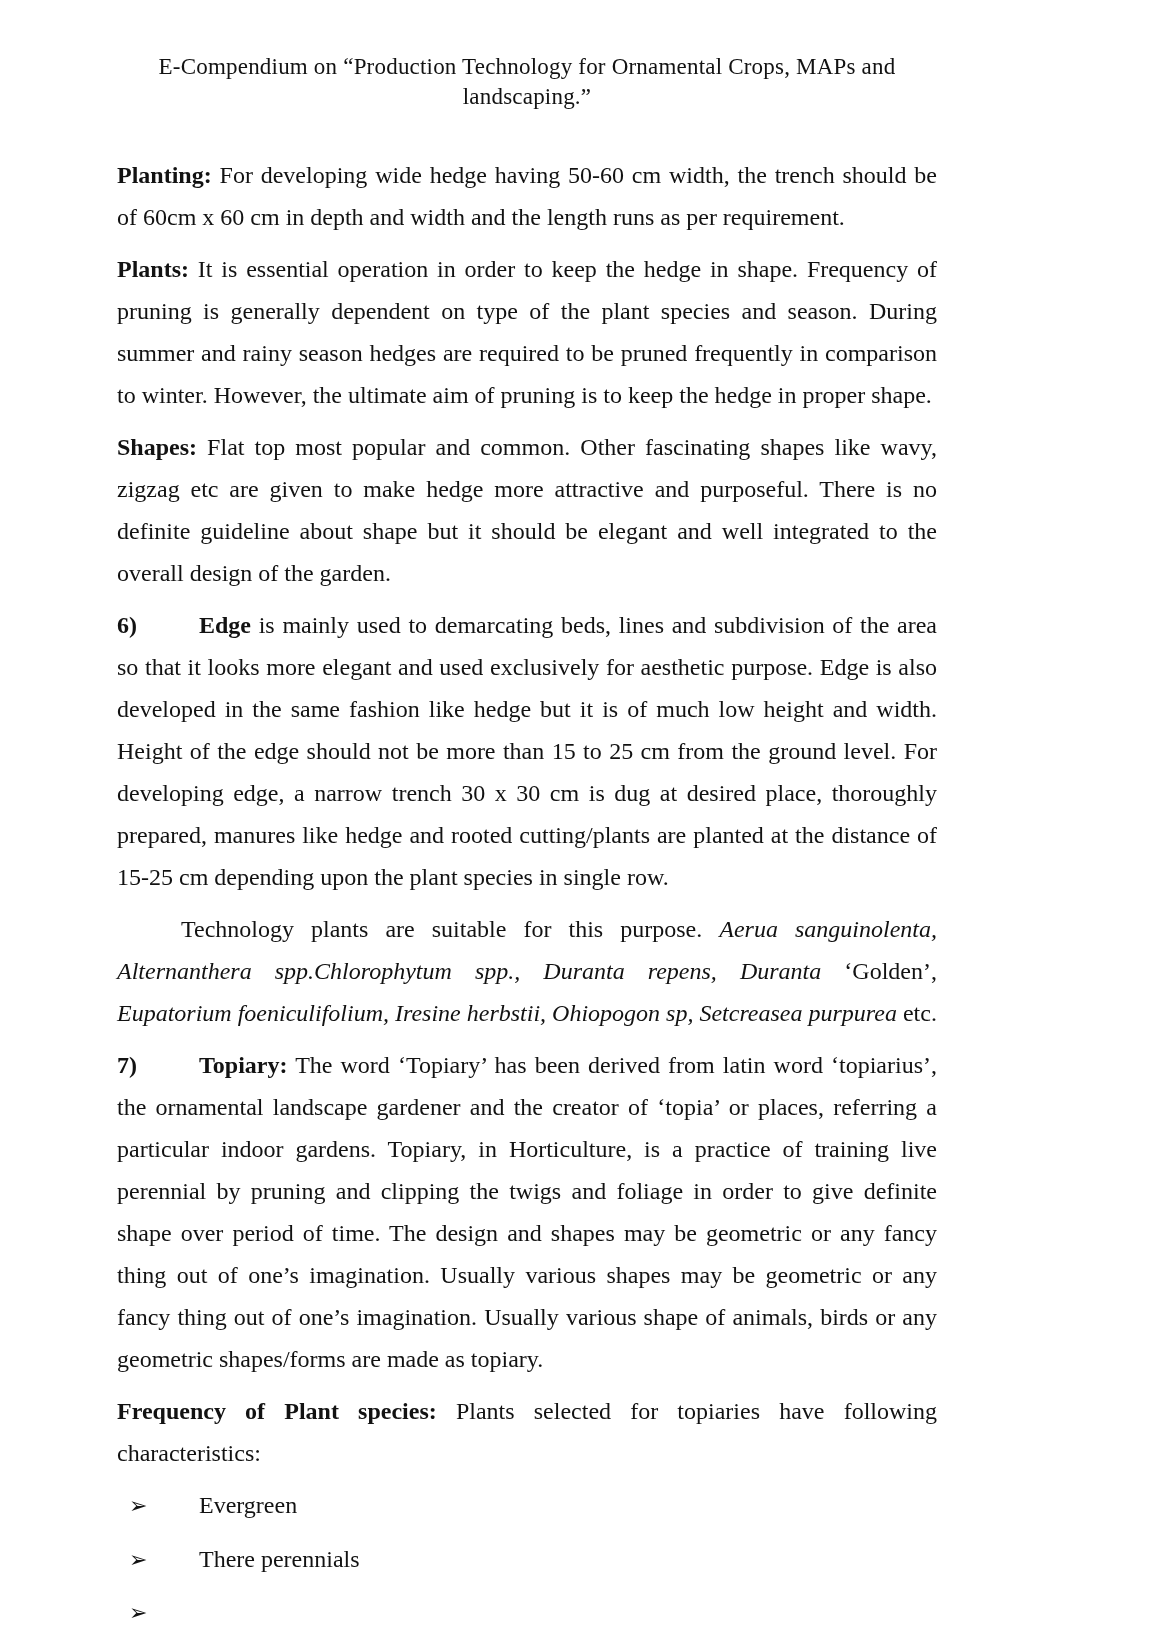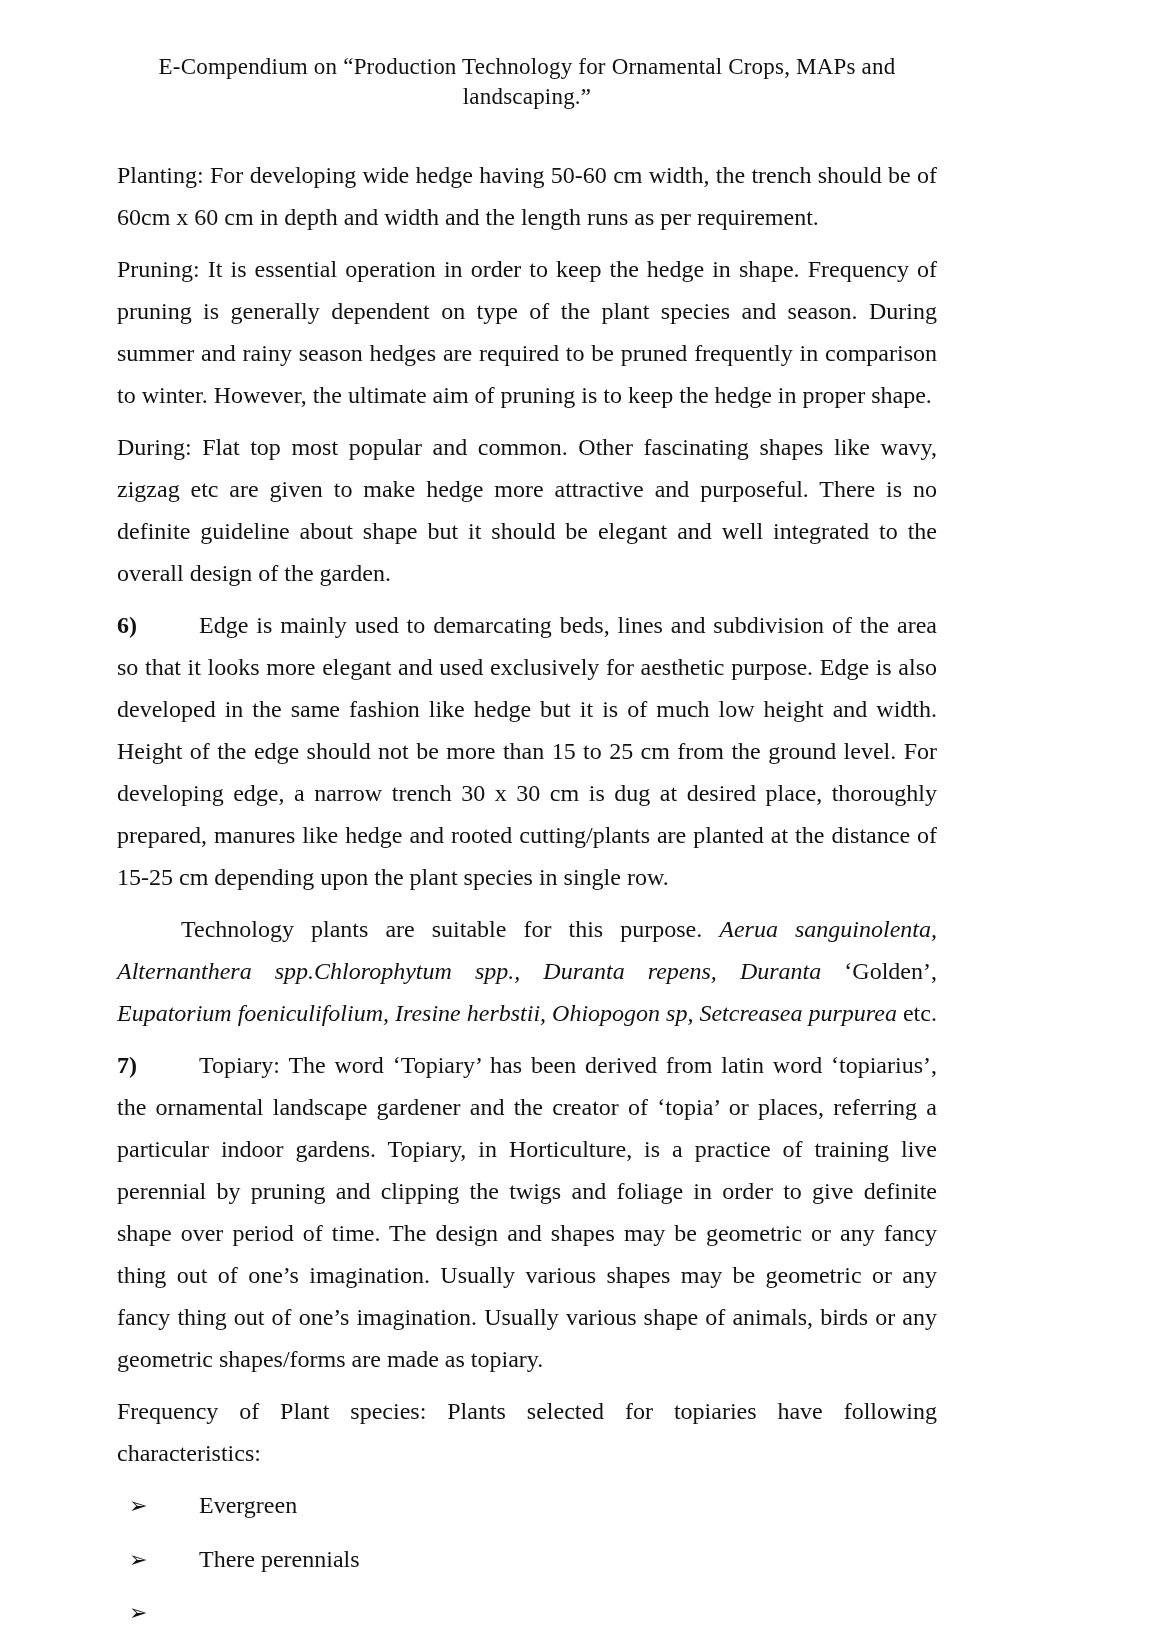--- a/index.html
+++ b/index.html
@@ -27,21 +27,21 @@
     text-align: center;
     margin-bottom: 42px;
     letter-spacing: 0.2px;
   }
   .para {
     font-size: 24px;
     line-height: 42px;
     text-align: justify;
     margin: 0 0 10px 0;
   }
-  .b { font-weight: normal; }
+  .b { font-weight: bold; }
   .i { font-style: italic; }
   .num {
     display: inline-block;
     width: 82px;
     font-weight: bold;
   }
   .indent { text-indent: 64px; }
   .bullet-list { margin-top: 0; }
   .bullet-row {
     display: flex;
@@ -62,23 +62,23 @@
 </style>
 </head>
 <body>
 
 <div class="page">
 
   <div class="doc-header">E-Compendium on “Production Technology for Ornamental Crops, MAPs and landscaping.”</div>
 
   <p class="para"><span class="b">Planting:</span><span> For developing wide hedge having 50-60 cm width, the trench should be of 60cm x 60 cm in depth and width and the length runs as per requirement.</span></p>
 
-  <p class="para"><span class="b">Pruning:</span><span> It is essential operation in order to keep the hedge in shape. Frequency of pruning is generally dependent on type of the plant species and season. During summer and rainy season hedges are required to be pruned frequently in comparison to winter. However, the ultimate aim of pruning is to keep the hedge in proper shape.</span></p>
+  <p class="para"><span class="b">Plants:</span><span> It is essential operation in order to keep the hedge in shape. Frequency of pruning is generally dependent on type of the plant species and season. During summer and rainy season hedges are required to be pruned frequently in comparison to winter. However, the ultimate aim of pruning is to keep the hedge in proper shape.</span></p>
 
-  <p class="para"><span class="b">During:</span><span> Flat top most popular and common. Other fascinating shapes like wavy, zigzag etc are given to make hedge more attractive and purposeful. There is no definite guideline about shape but it should be elegant and well integrated to the overall design of the garden.</span></p>
+  <p class="para"><span class="b">Shapes:</span><span> Flat top most popular and common. Other fascinating shapes like wavy, zigzag etc are given to make hedge more attractive and purposeful. There is no definite guideline about shape but it should be elegant and well integrated to the overall design of the garden.</span></p>
 
   <p class="para"><span class="num">6)</span><span class="b">Edge</span><span> is mainly used to demarcating beds, lines and subdivision of the area so that it looks more elegant and used exclusively for aesthetic purpose. Edge is also developed in the same fashion like hedge but it is of much low height and width. Height of the edge should not be more than 15 to 25 cm from the ground level. For developing edge, a narrow trench 30 x 30 cm is dug at desired place, thoroughly prepared, manures like hedge and rooted cutting/plants are planted at the distance of 15-25 cm depending upon the plant species in single row.</span></p>
 
   <p class="para indent"><span>Technology plants are suitable for this purpose. </span><span class="i">Aerua sanguinolenta, Alternanthera spp.Chlorophytum spp., Duranta repens, Duranta</span><span> ‘Golden’, </span><span class="i">Eupatorium foeniculifolium, Iresine herbstii, Ohiopogon sp, Setcreasea purpurea</span><span> etc.</span></p>
 
   <p class="para"><span class="num">7)</span><span class="b">Topiary:</span><span> The word ‘Topiary’ has been derived from latin word ‘topiarius’, the ornamental landscape gardener and the creator of ‘topia’ or places, referring a particular indoor gardens. Topiary, in Horticulture, is a practice of training live perennial by pruning and clipping the twigs and foliage in order to give definite shape over period of time. The design and shapes may be geometric or any fancy thing out of one’s imagination. Usually various shapes may be geometric or any fancy thing out of one’s imagination. Usually various shape of animals, birds or any geometric shapes/forms are made as topiary.</span></p>
 
   <p class="para"><span class="b">Frequency of Plant species:</span><span> Plants selected for topiaries have following characteristics:</span></p>
 
   <div class="bullet-list">

